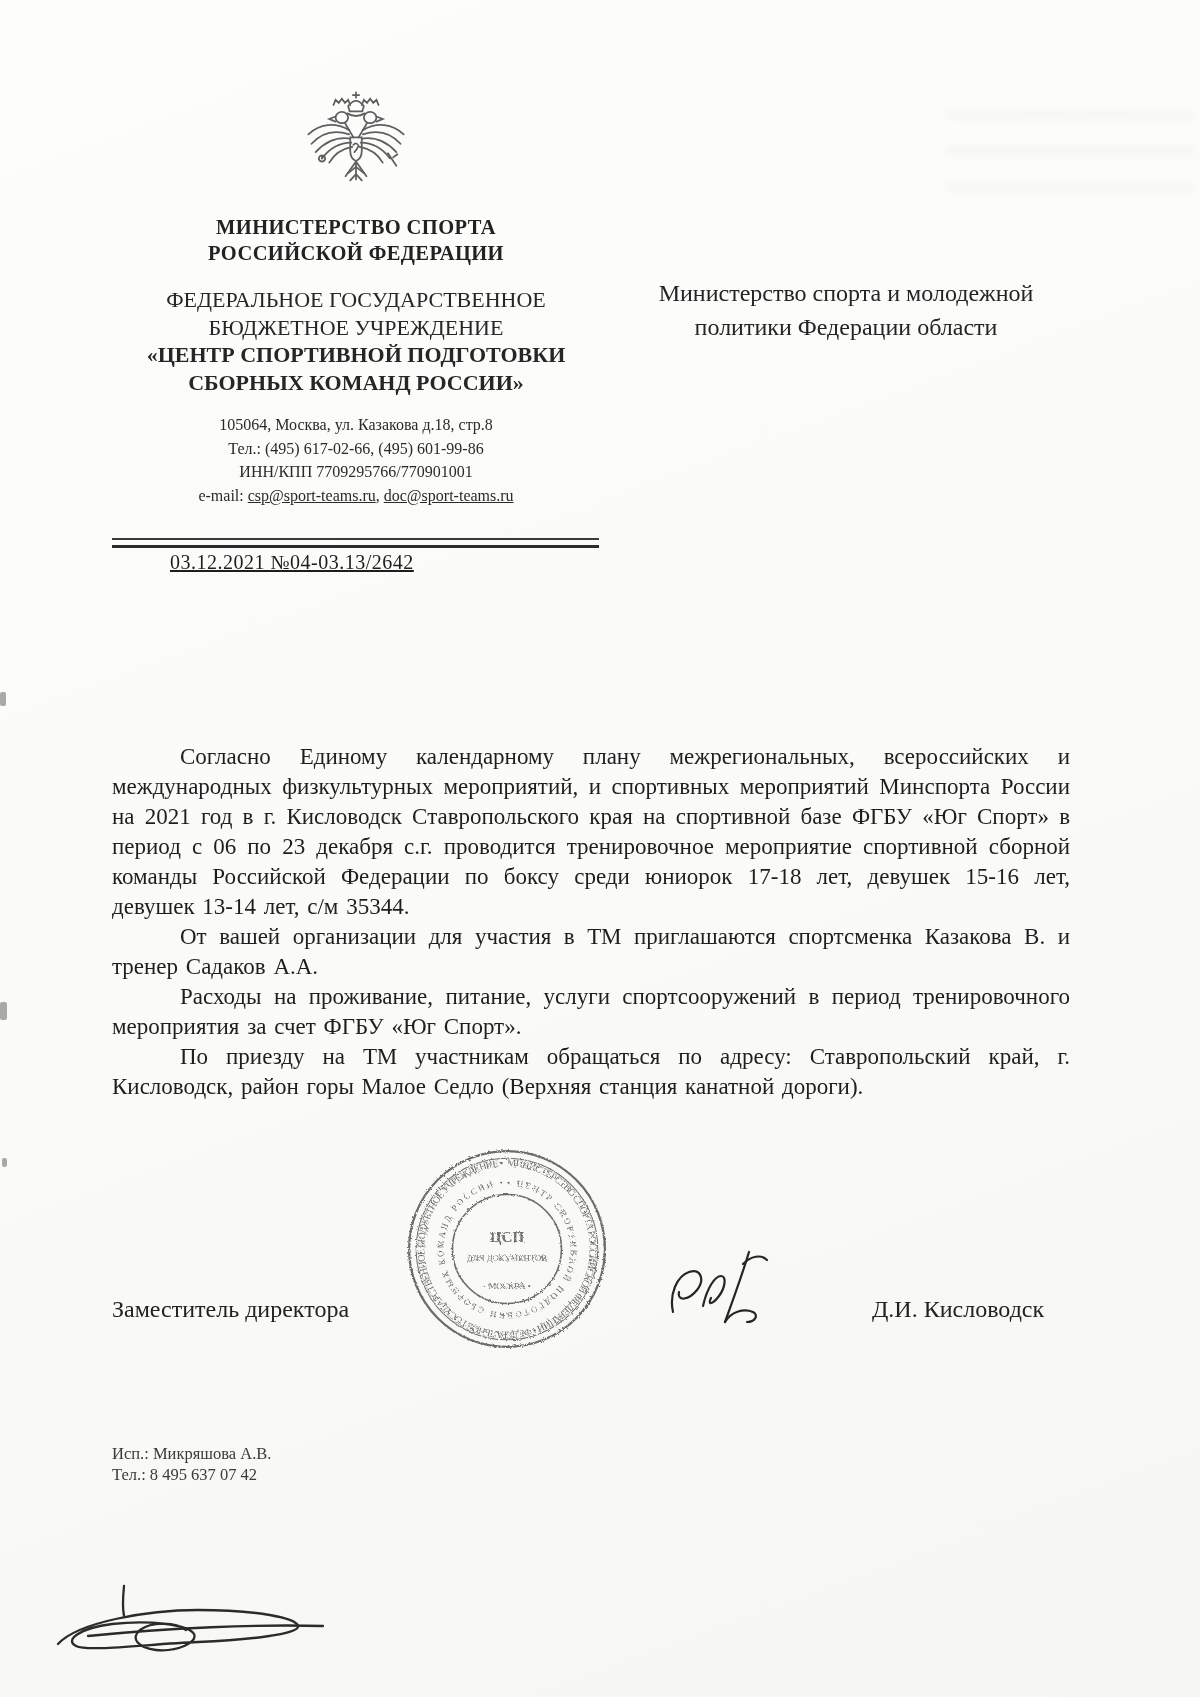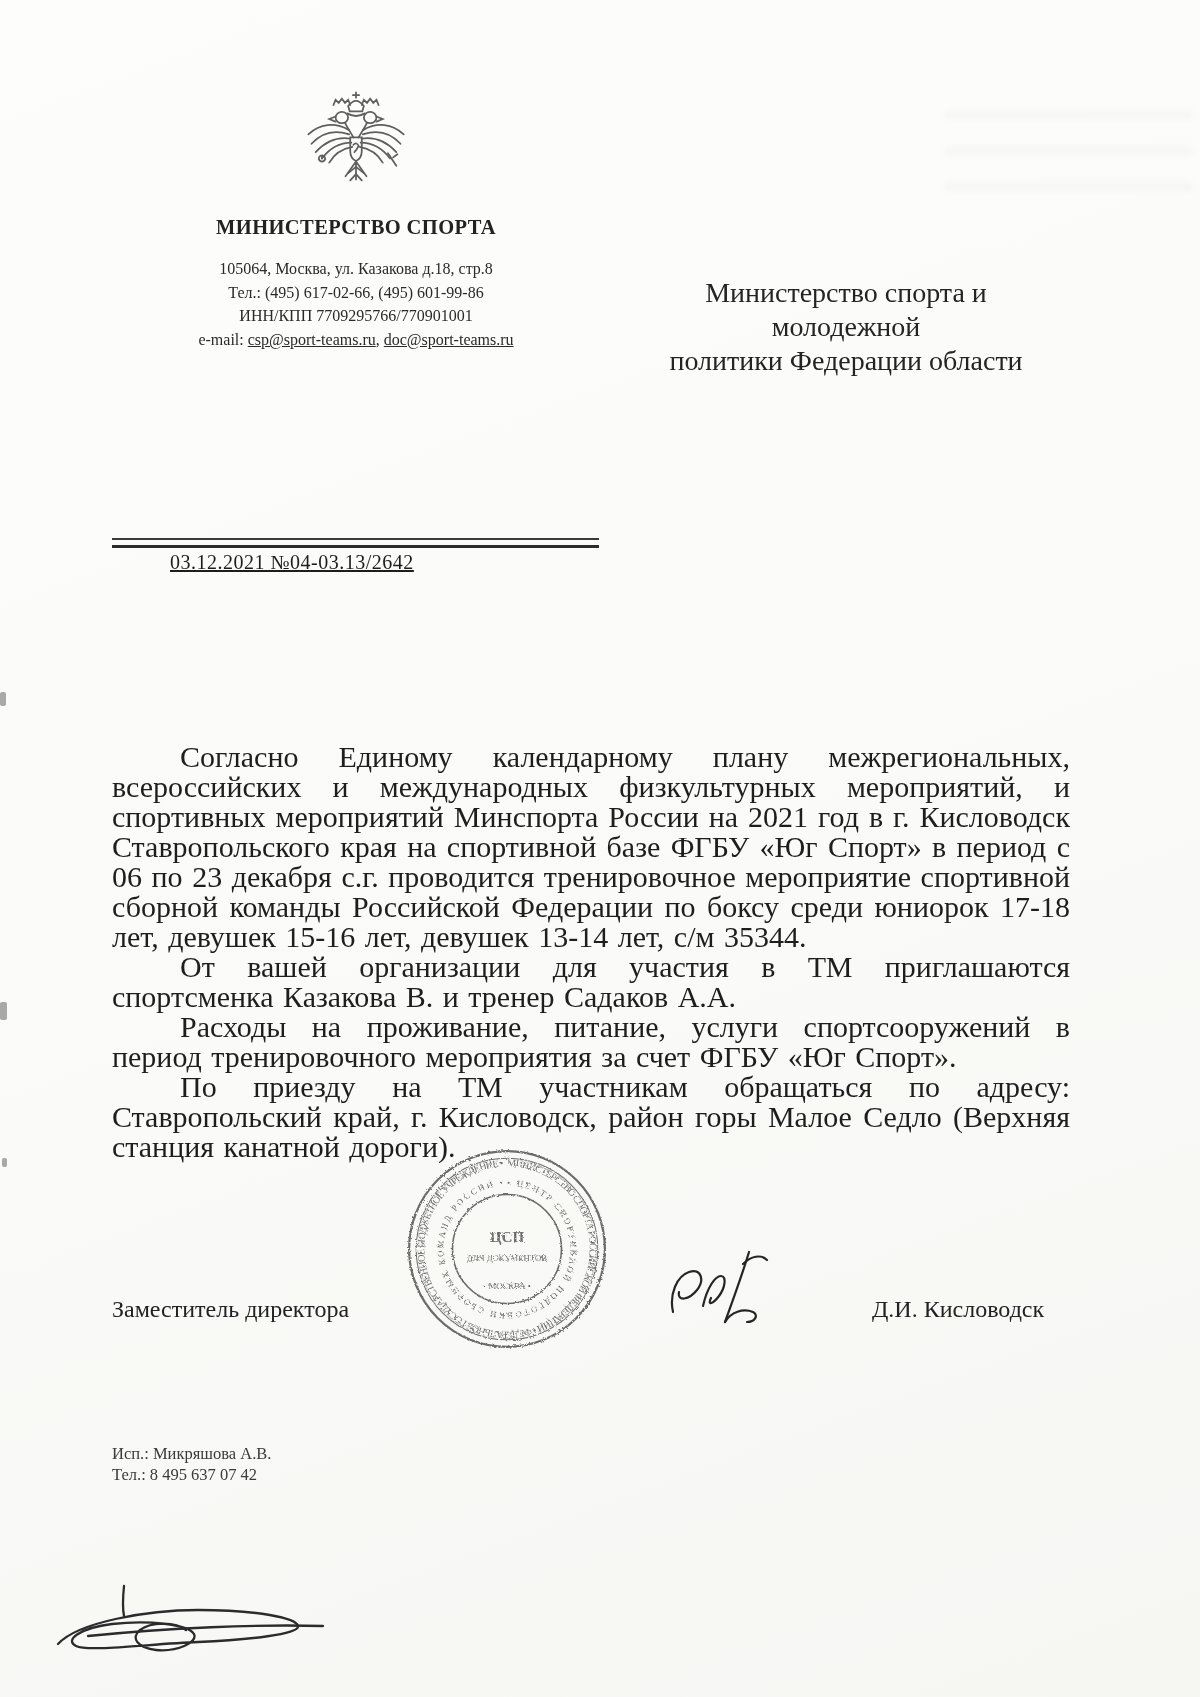--- a/index.html
+++ b/index.html
@@ -19,23 +19,23 @@
   .org{margin-top:20px;font-size:22px;line-height:27.5px;color:#262626;}
   .org .b{font-weight:bold;}
   .contacts{margin-top:17px;font-size:16px;line-height:23.5px;color:#2a2a2a;}
   .contacts .u{text-decoration:underline;}
   .rule{position:absolute;left:112px;top:538px;width:487px;height:5px;
         border-top:2px solid #3a3a3a;border-bottom:3px solid #2c2c2c;}
   .refnum{position:absolute;left:170px;top:551px;font-size:20px;letter-spacing:.5px;
           text-decoration:underline;color:#1d1d1d;}
   
   .recipient{position:absolute;left:628px;top:276px;width:436px;text-align:center;
-             font-size:28px;line-height:34px;color:#242424;}
+             font-size:24px;line-height:34px;color:#242424;}
   
-  .body{position:absolute;left:112px;top:742px;width:958px;font-size:30px;line-height:30px;
+  .body{position:absolute;left:112px;top:742px;width:958px;font-size:23px;line-height:30px;
         color:#1e1e1e;}
   .body p{margin:0;text-align:justify;text-align-last:left;text-indent:68px;word-spacing:2px;}
   
   .sig-title{position:absolute;left:112px;top:1296px;font-size:24px;color:#222;}
   .sig-name{position:absolute;left:872px;top:1296px;font-size:24px;color:#222;}
   .stamp{position:absolute;left:396px;top:1138px;opacity:.82;}
   .handsign{position:absolute;left:655px;top:1242px;}
   
   .footer{position:absolute;left:112px;top:1443px;font-size:16.5px;line-height:21px;color:#3a3a3a;}
   
@@ -97,22 +97,29 @@
         <path d="M45,79 l7.5,-6 l7.5,6"></path>
         <path d="M47,86 l5.5,-6 l5.5,6"></path>
 
         <path d="M20,68 a3,3 0 1 1 .1,0 M20,63 v2"></path>
         <path d="M83,60 l8,12 M88,64 l4,-3"></path>
       </g>
     </svg>
 
     <div class="ministry">
       <div>МИНИСТЕРСТВО СПОРТА</div>
+      <div>РОССИЙСКОЙ ФЕДЕРАЦИИ</div>
     </div>
 
+    <div class="org">
+      <div>ФЕДЕРАЛЬНОЕ ГОСУДАРСТВЕННОЕ</div>
+      <div>БЮДЖЕТНОЕ УЧРЕЖДЕНИЕ</div>
+      <div class="b">«ЦЕНТР СПОРТИВНОЙ ПОДГОТОВКИ</div>
+      <div class="b">СБОРНЫХ КОМАНД РОССИИ»</div>
+    </div>
 
     <div class="contacts">
       <div>105064, Москва, ул. Казакова д.18, стр.8</div>
       <div>Тел.: (495) 617-02-66, (495) 601-99-86</div>
       <div>ИНН/КПП 7709295766/770901001</div>
       <div><span>e-mail:</span>
         <span class="u">csp@sport-teams.ru</span><span>,</span>
         <span class="u">doc@sport-teams.ru</span>
       </div>
     </div>

